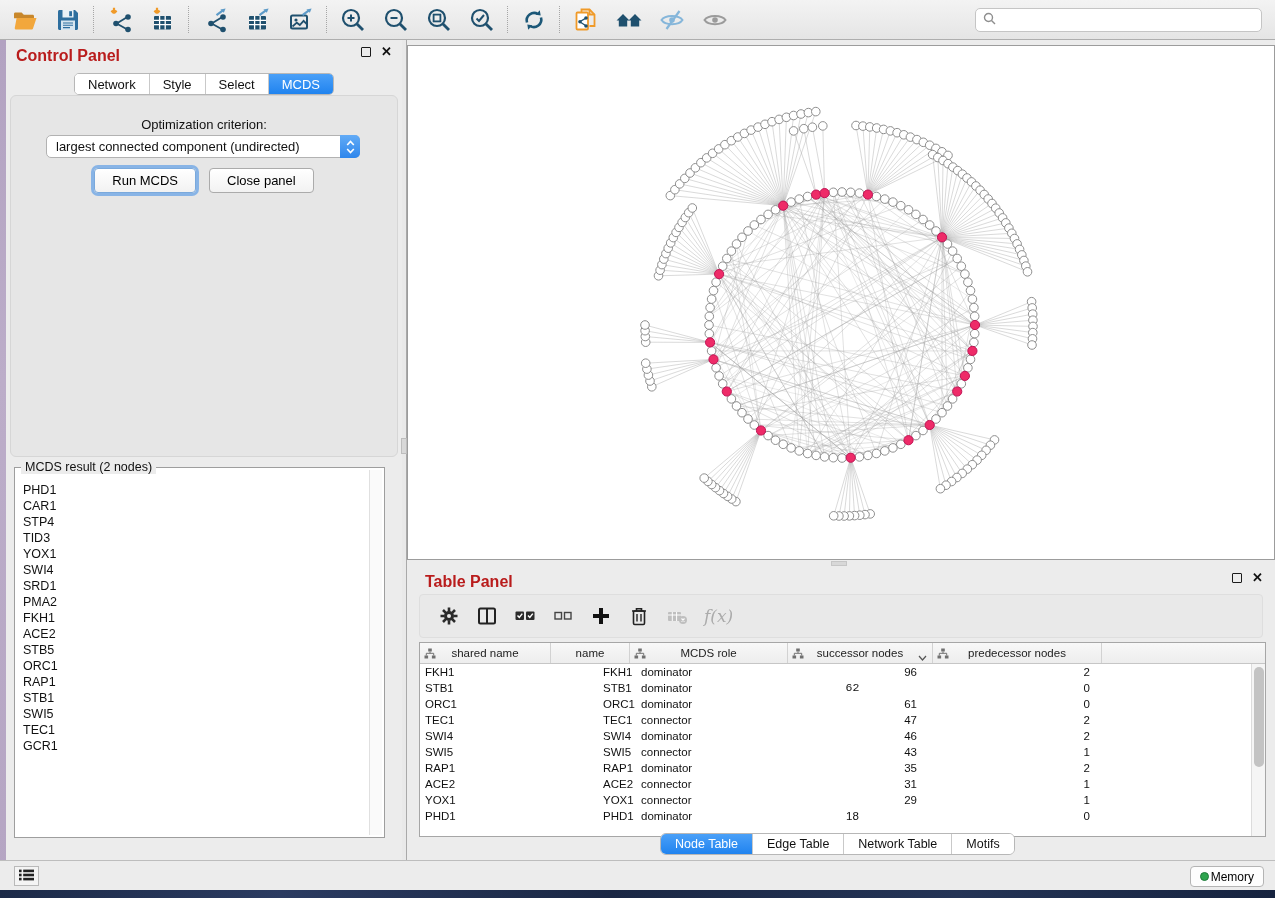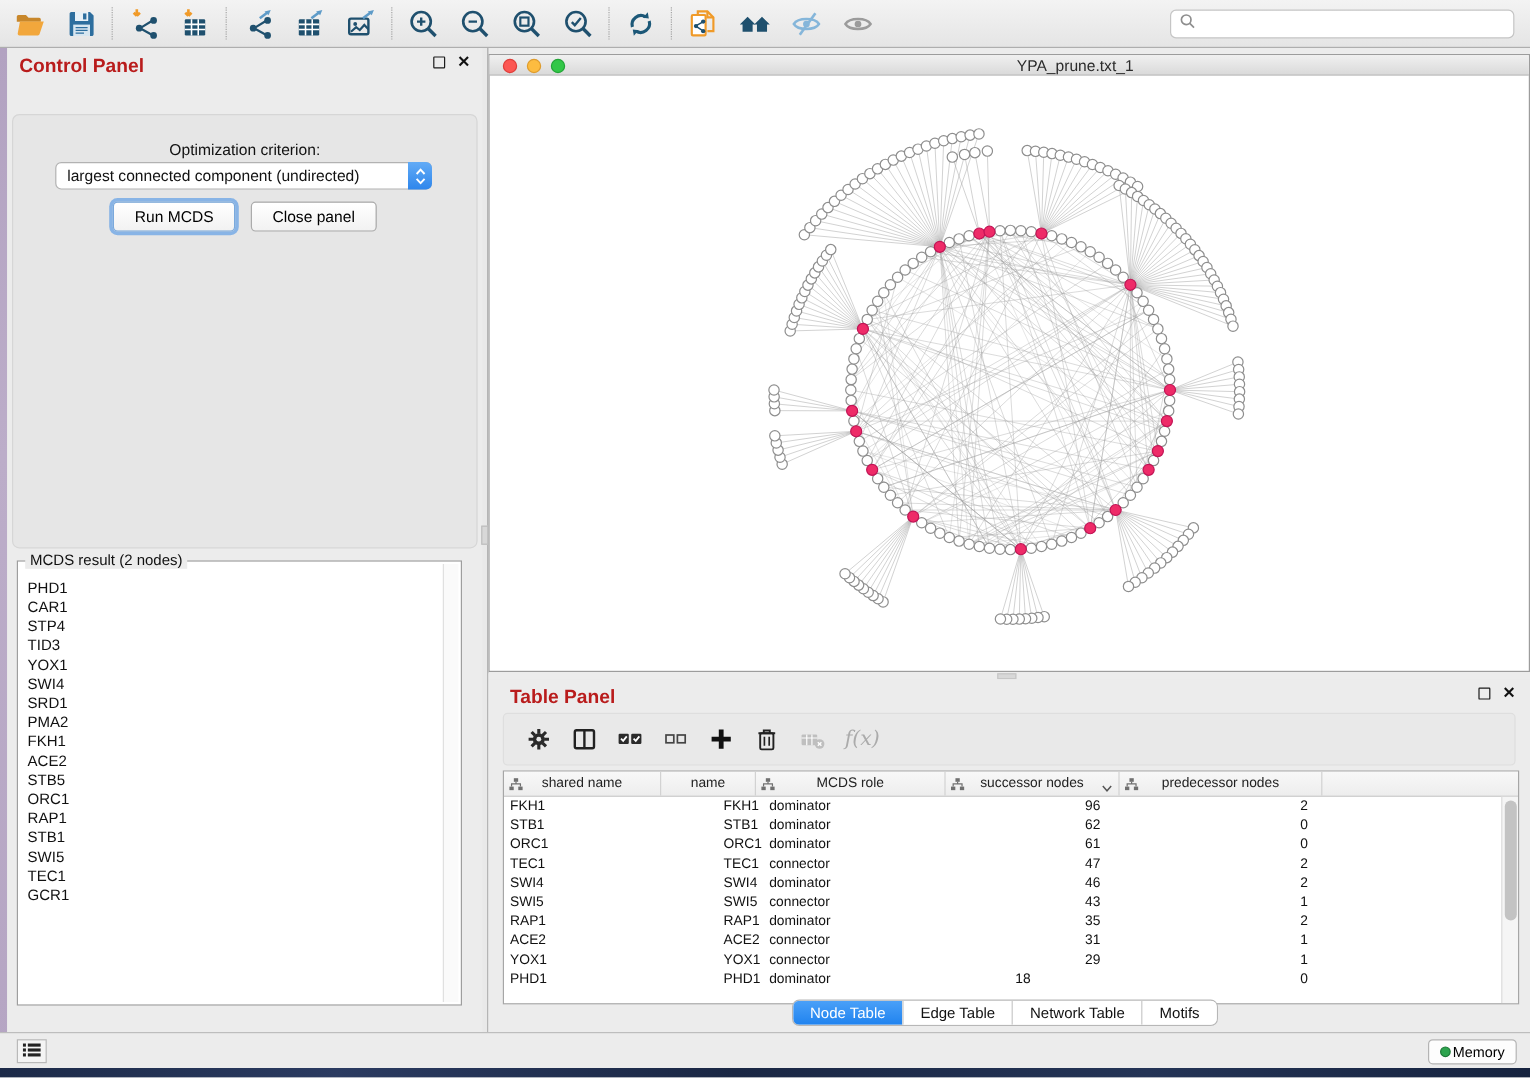--- a/index.html
+++ b/index.html
@@ -275,20 +275,26 @@
 <div class="left-strip"></div>
 
 <div class="control-panel">
   <div class="panel-head">
     <span class="panel-title">Control Panel</span>
     <span class="win-btns">
       <span class="float-ic"></span>
       <span class="close-ic">✕</span>
     </span>
   </div>
+  <div class="seg cp-tabs">
+      <button class="seg-btn">Network</button>
+      <button class="seg-btn">Style</button>
+      <button class="seg-btn">Select</button>
+      <button class="seg-btn sel">MCDS</button>
+    </div>
   <div class="cp-sub">
     <div class="opt-label">Optimization criterion:</div>
     <div class="dropdown">
       <span class="dd-text">largest connected component (undirected)</span>
       <span class="dd-stepper">
           <svg width="9" height="14" viewBox="0 0 9 14">
             <path d="M1.2 5L4.5 1.4 7.8 5M1.2 9l3.3 3.6L7.8 9" stroke="#fff" stroke-width="1.6" fill="none"></path>
           </svg>
         </span>
     </div>
@@ -320,28 +326,20 @@
       </div>
     <div class="list-scroll"></div>
   </div>
 </div>
 
 <div class="v-splitter">
     <span class="grip"></span>
   </div>
 
 <div class="network-window">
-  <div class="net-titlebar">
-    <span class="traffic">
-      <span class="light" style="background:#FC5753;border:1px solid #DF3E3A;"></span>
-      <span class="light" style="background:#FDBC40;border:1px solid #DE9C2E;"></span>
-      <span class="light" style="background:#33C748;border:1px solid #23A538;"></span>
-    </span>
-    <span class="net-title">YPA_prune.txt_1</span>
-  </div>
   <svg id="net-svg" width="866" height="496" viewBox="0 0 866 496">
       <g stroke="#9C9C9C" stroke-width="0.75">
         <line x1="375.2" y1="142.7" x2="442.7" y2="129.3" opacity="0.4"></line>
         <line x1="375.2" y1="142.7" x2="476.8" y2="136.1" opacity="0.4"></line>
         <line x1="375.2" y1="142.7" x2="408.1" y2="131.6" opacity="0.4"></line>
         <line x1="375.2" y1="142.7" x2="308.1" y2="304.8" opacity="0.4"></line>
         <line x1="375.2" y1="142.7" x2="416.6" y2="393.9" opacity="0.4"></line>
         <line x1="375.2" y1="142.7" x2="515.0" y2="367.5" opacity="0.4"></line>
         <line x1="375.2" y1="142.7" x2="468.4" y2="390.5" opacity="0.4"></line>
         <line x1="375.2" y1="142.7" x2="566.7" y2="253.3" opacity="0.4"></line>
@@ -1026,21 +1024,21 @@
           <div class="td" style="width: 131px; text-align: left; padding-left: 5px;">FKH1</div>
           <div class="td" style="width: 79px; text-align: left; padding-left: 52px;">FKH1</div>
           <div class="td" style="width: 158px; text-align: left; padding-left: 11px;">dominator</div>
           <div class="td" style="width: 145px; text-align: right; padding-right: 16px;">96</div>
           <div class="td" style="width: 169px; text-align: right; padding-right: 12px;">2</div>
         </div>
         <div class="tr">
           <div class="td" style="width: 131px; text-align: left; padding-left: 5px;">STB1</div>
           <div class="td" style="width: 79px; text-align: left; padding-left: 52px;">STB1</div>
           <div class="td" style="width: 158px; text-align: left; padding-left: 11px;">dominator</div>
-          <div class="td" style="width: 145px; text-align: right; padding-right: 16px;">62</div>
+          <div class="td" style="width: 145px; text-align: center; padding-right: 16px; font-family: Liberation Mono, monospace;">62</div>
           <div class="td" style="width: 169px; text-align: right; padding-right: 12px;">0</div>
         </div>
         <div class="tr">
           <div class="td" style="width: 131px; text-align: left; padding-left: 5px;">ORC1</div>
           <div class="td" style="width: 79px; text-align: left; padding-left: 52px;">ORC1</div>
           <div class="td" style="width: 158px; text-align: left; padding-left: 11px;">dominator</div>
           <div class="td" style="width: 145px; text-align: right; padding-right: 16px;">61</div>
           <div class="td" style="width: 169px; text-align: right; padding-right: 12px;">0</div>
         </div>
         <div class="tr">

